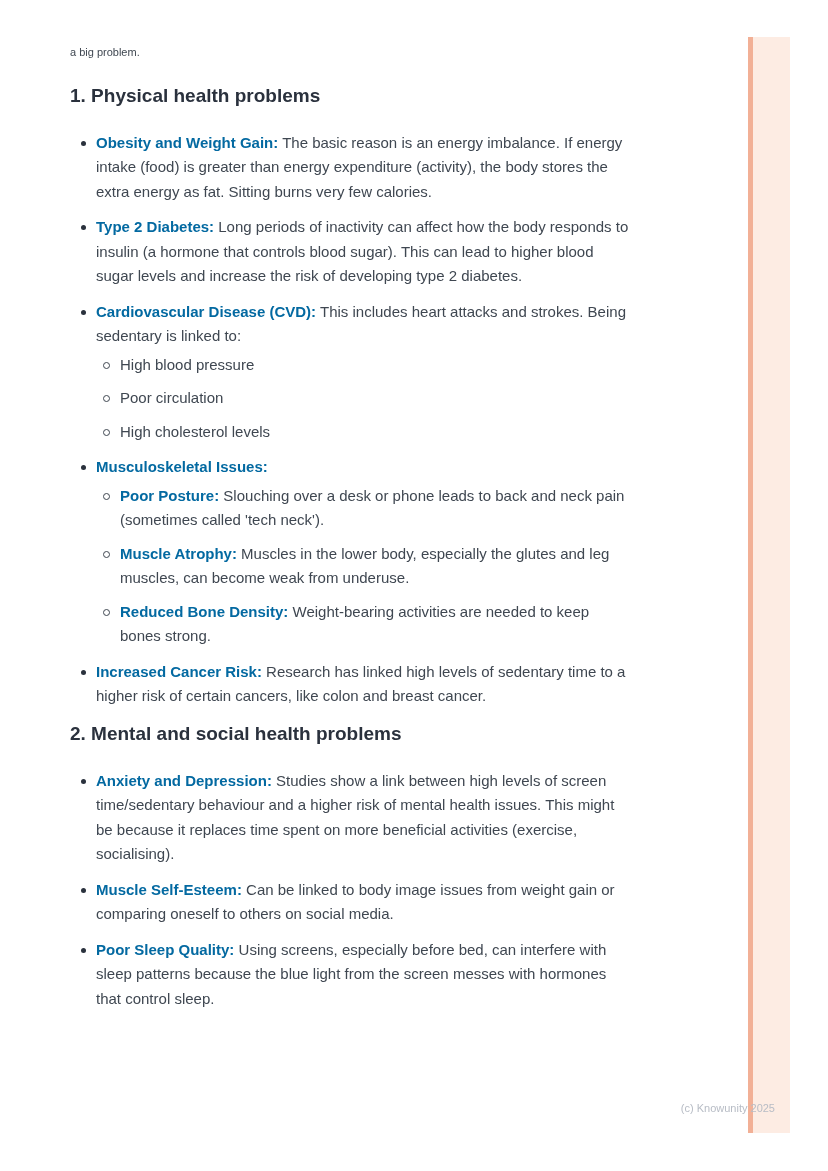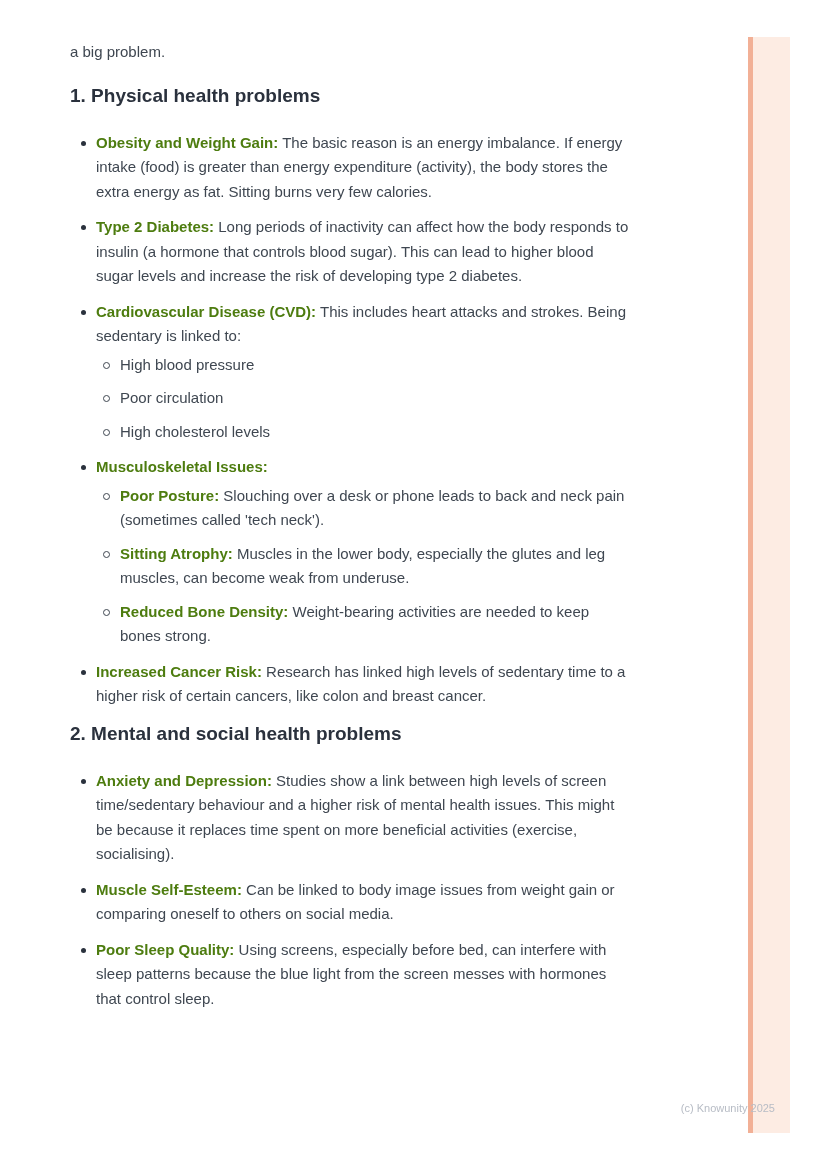--- a/index.html
+++ b/index.html
@@ -13,21 +13,21 @@
     color: #3f4751;
     -webkit-font-smoothing: antialiased;
   }
   .content {
     position: absolute;
     top: 40px;
     left: 70px;
     width: 562px;
   }
   .intro {
-    font-size: 15px;
+    font-size: 11px;
     line-height: 24.5px;
     margin: 0 0 20px 0;
   }
   h3.section-heading {
     font-size: 19px;
     line-height: 22px;
     font-weight: bold;
     color: #2a313d;
     margin: 0 0 24px 0;
   }
@@ -39,21 +39,21 @@
   ul.top-list:last-child { margin-bottom: 0; }
   ul.top-list > li {
     position: relative;
     font-size: 15px;
     line-height: 24.5px;
     margin-bottom: 11px;
   }
   ul.top-list > li:last-child { margin-bottom: 0; }
   .b {
     font-weight: bold;
-    color: #4d7c0f;
+    color: #0369a1;
   }
   .dot {
     position: absolute;
     left: -15px;
     top: 10px;
     width: 5px;
     height: 5px;
     border-radius: 50%;
     background: #2a313d;
   }
@@ -121,21 +121,21 @@
       <ul class="sub-list">
         <li><span class="ring"></span><span>High blood pressure</span></li>
         <li><span class="ring"></span><span>Poor circulation</span></li>
         <li><span class="ring"></span><span>High cholesterol levels</span></li>
       </ul>
     </li>
 
     <li><span class="dot"></span><span class="b">Musculoskeletal Issues:</span>
       <ul class="sub-list">
         <li><span class="ring"></span><span class="b">Poor Posture:</span><span> Slouching over a desk or phone leads to back and neck pain (sometimes called 'tech neck').</span></li>
-        <li><span class="ring"></span><span class="b">Sitting Atrophy:</span><span> Muscles in the lower body, especially the glutes and leg muscles, can become weak from underuse.</span></li>
+        <li><span class="ring"></span><span class="b">Muscle Atrophy:</span><span> Muscles in the lower body, especially the glutes and leg muscles, can become weak from underuse.</span></li>
         <li><span class="ring"></span><span class="b">Reduced Bone Density:</span><span> Weight-bearing activities are needed to keep bones strong.</span></li>
       </ul>
     </li>
 
     <li><span class="dot"></span><span class="b">Increased Cancer Risk:</span><span> Research has linked high levels of sedentary time to a higher risk of certain cancers, like colon and breast cancer.</span></li>
   </ul>
 
   <h3 class="section-heading">2. Mental and social health problems</h3>
 
   <ul class="top-list">

